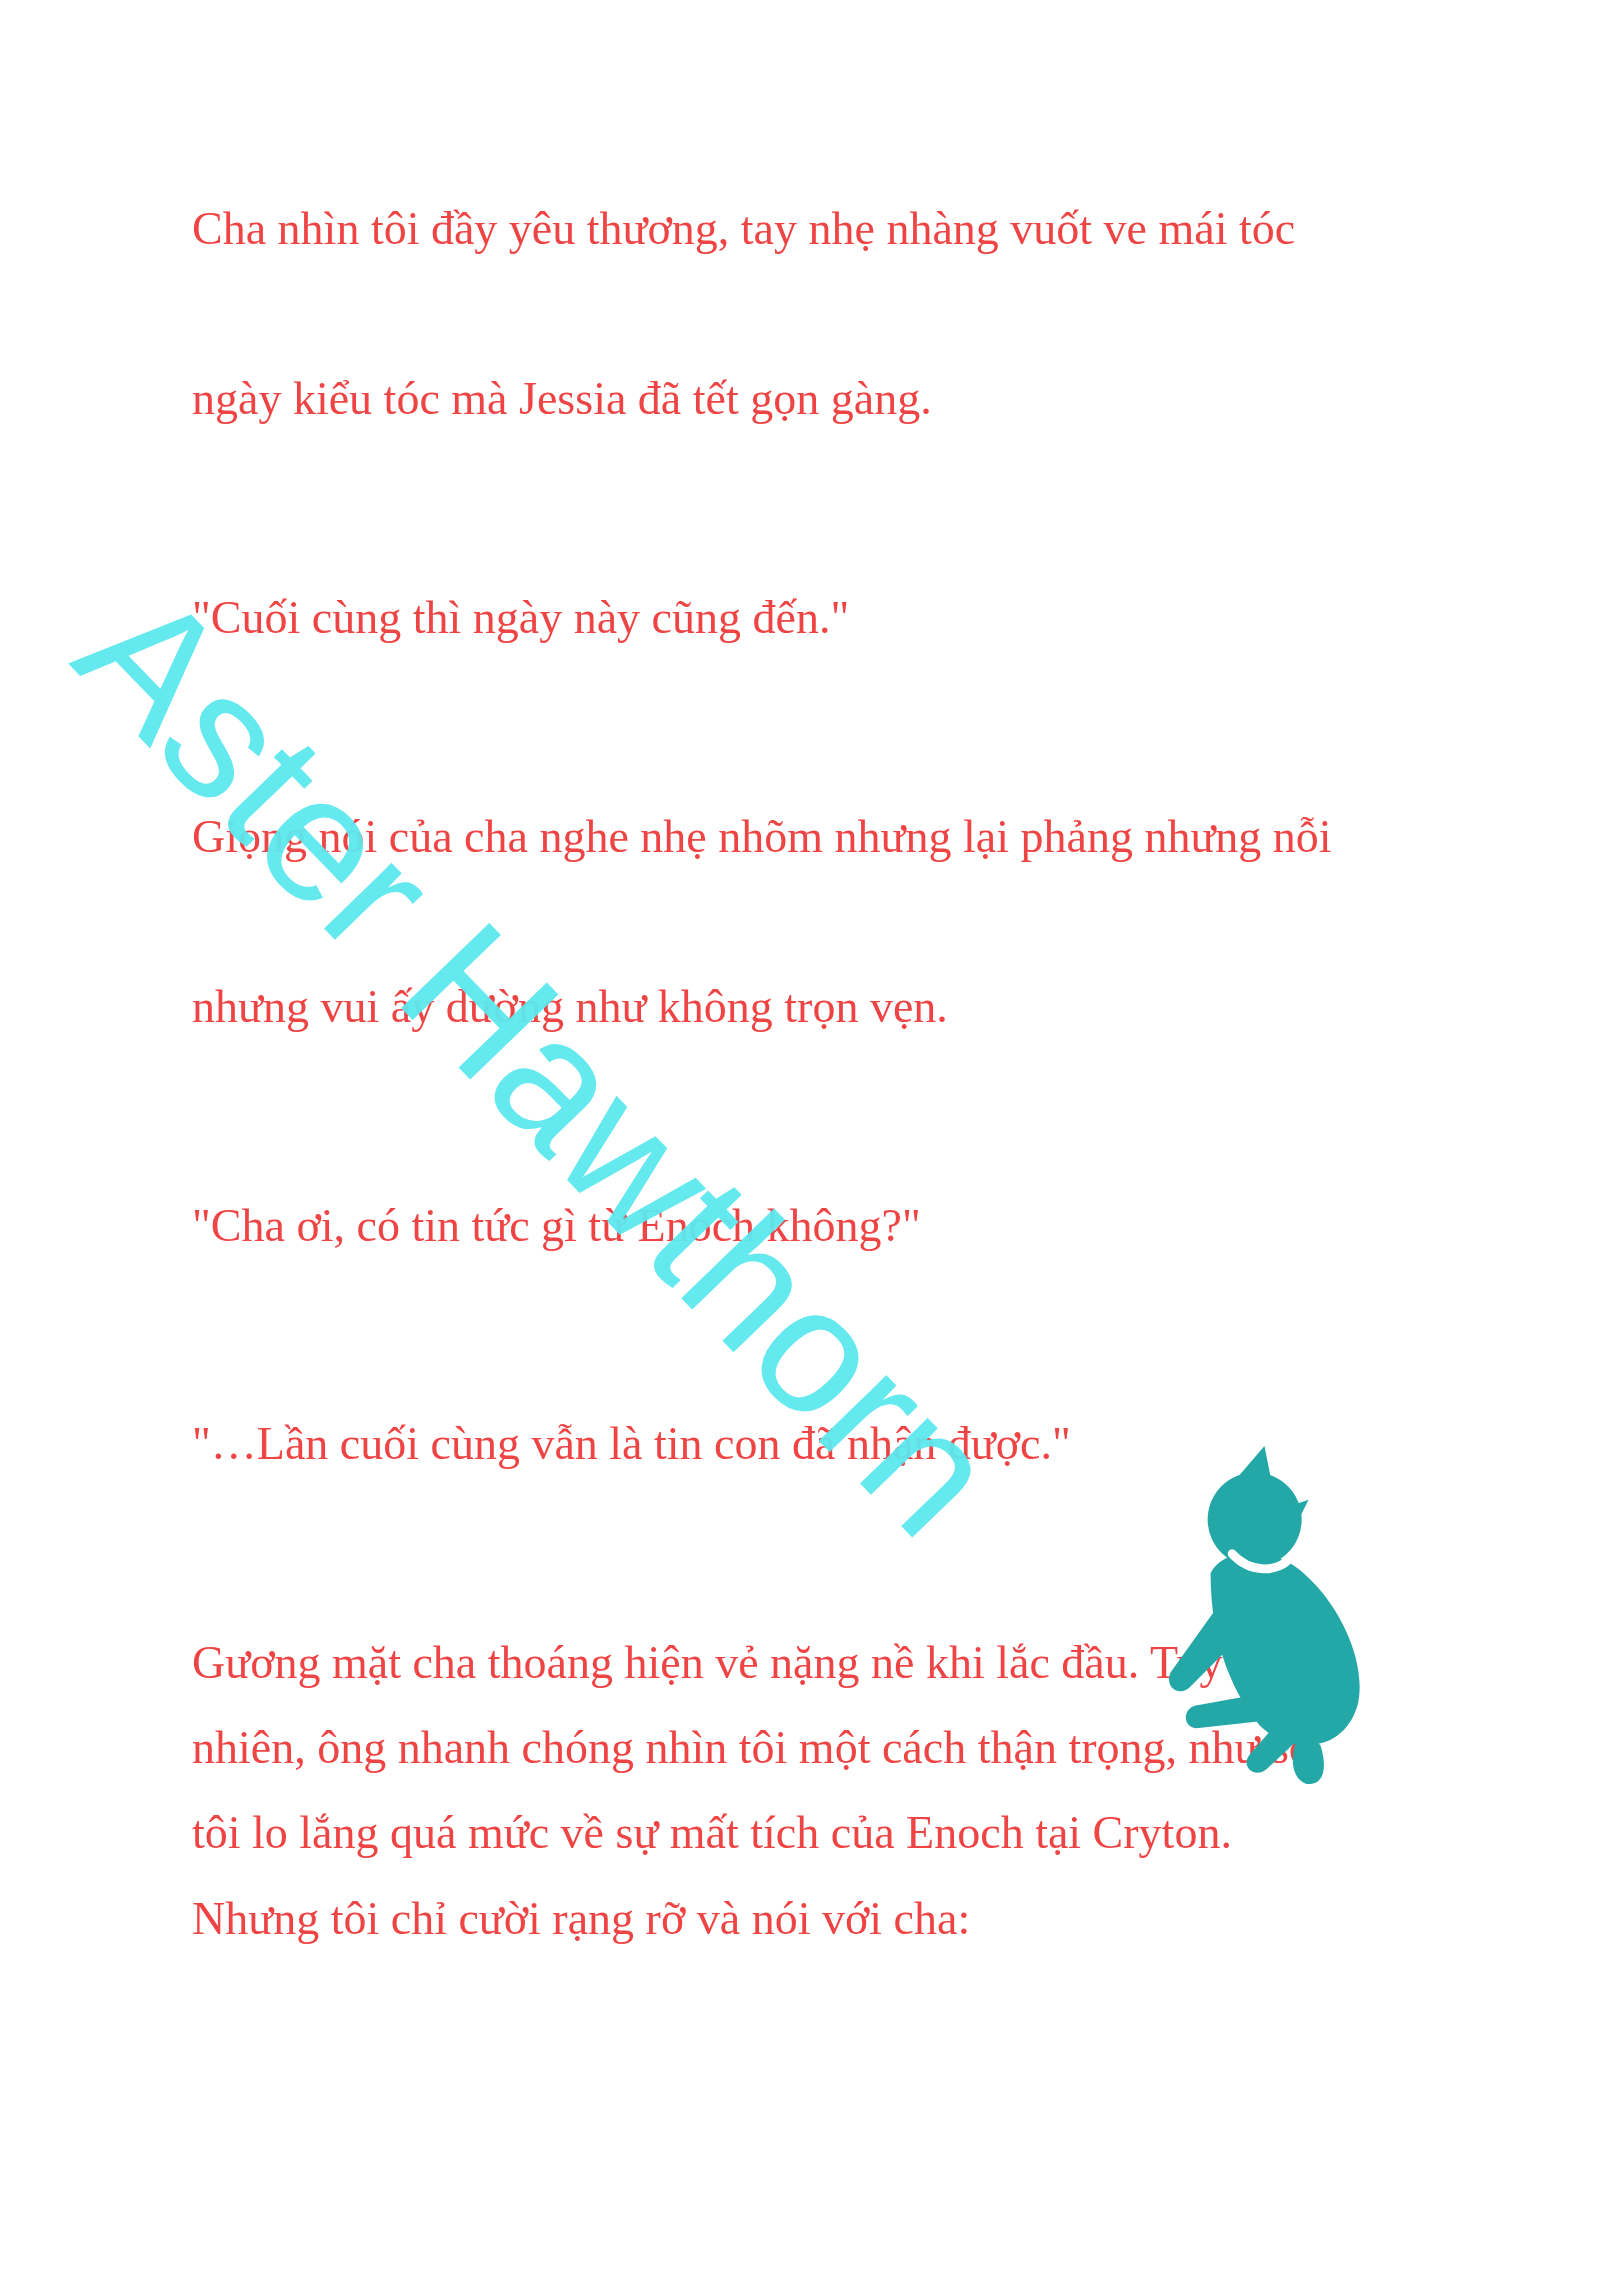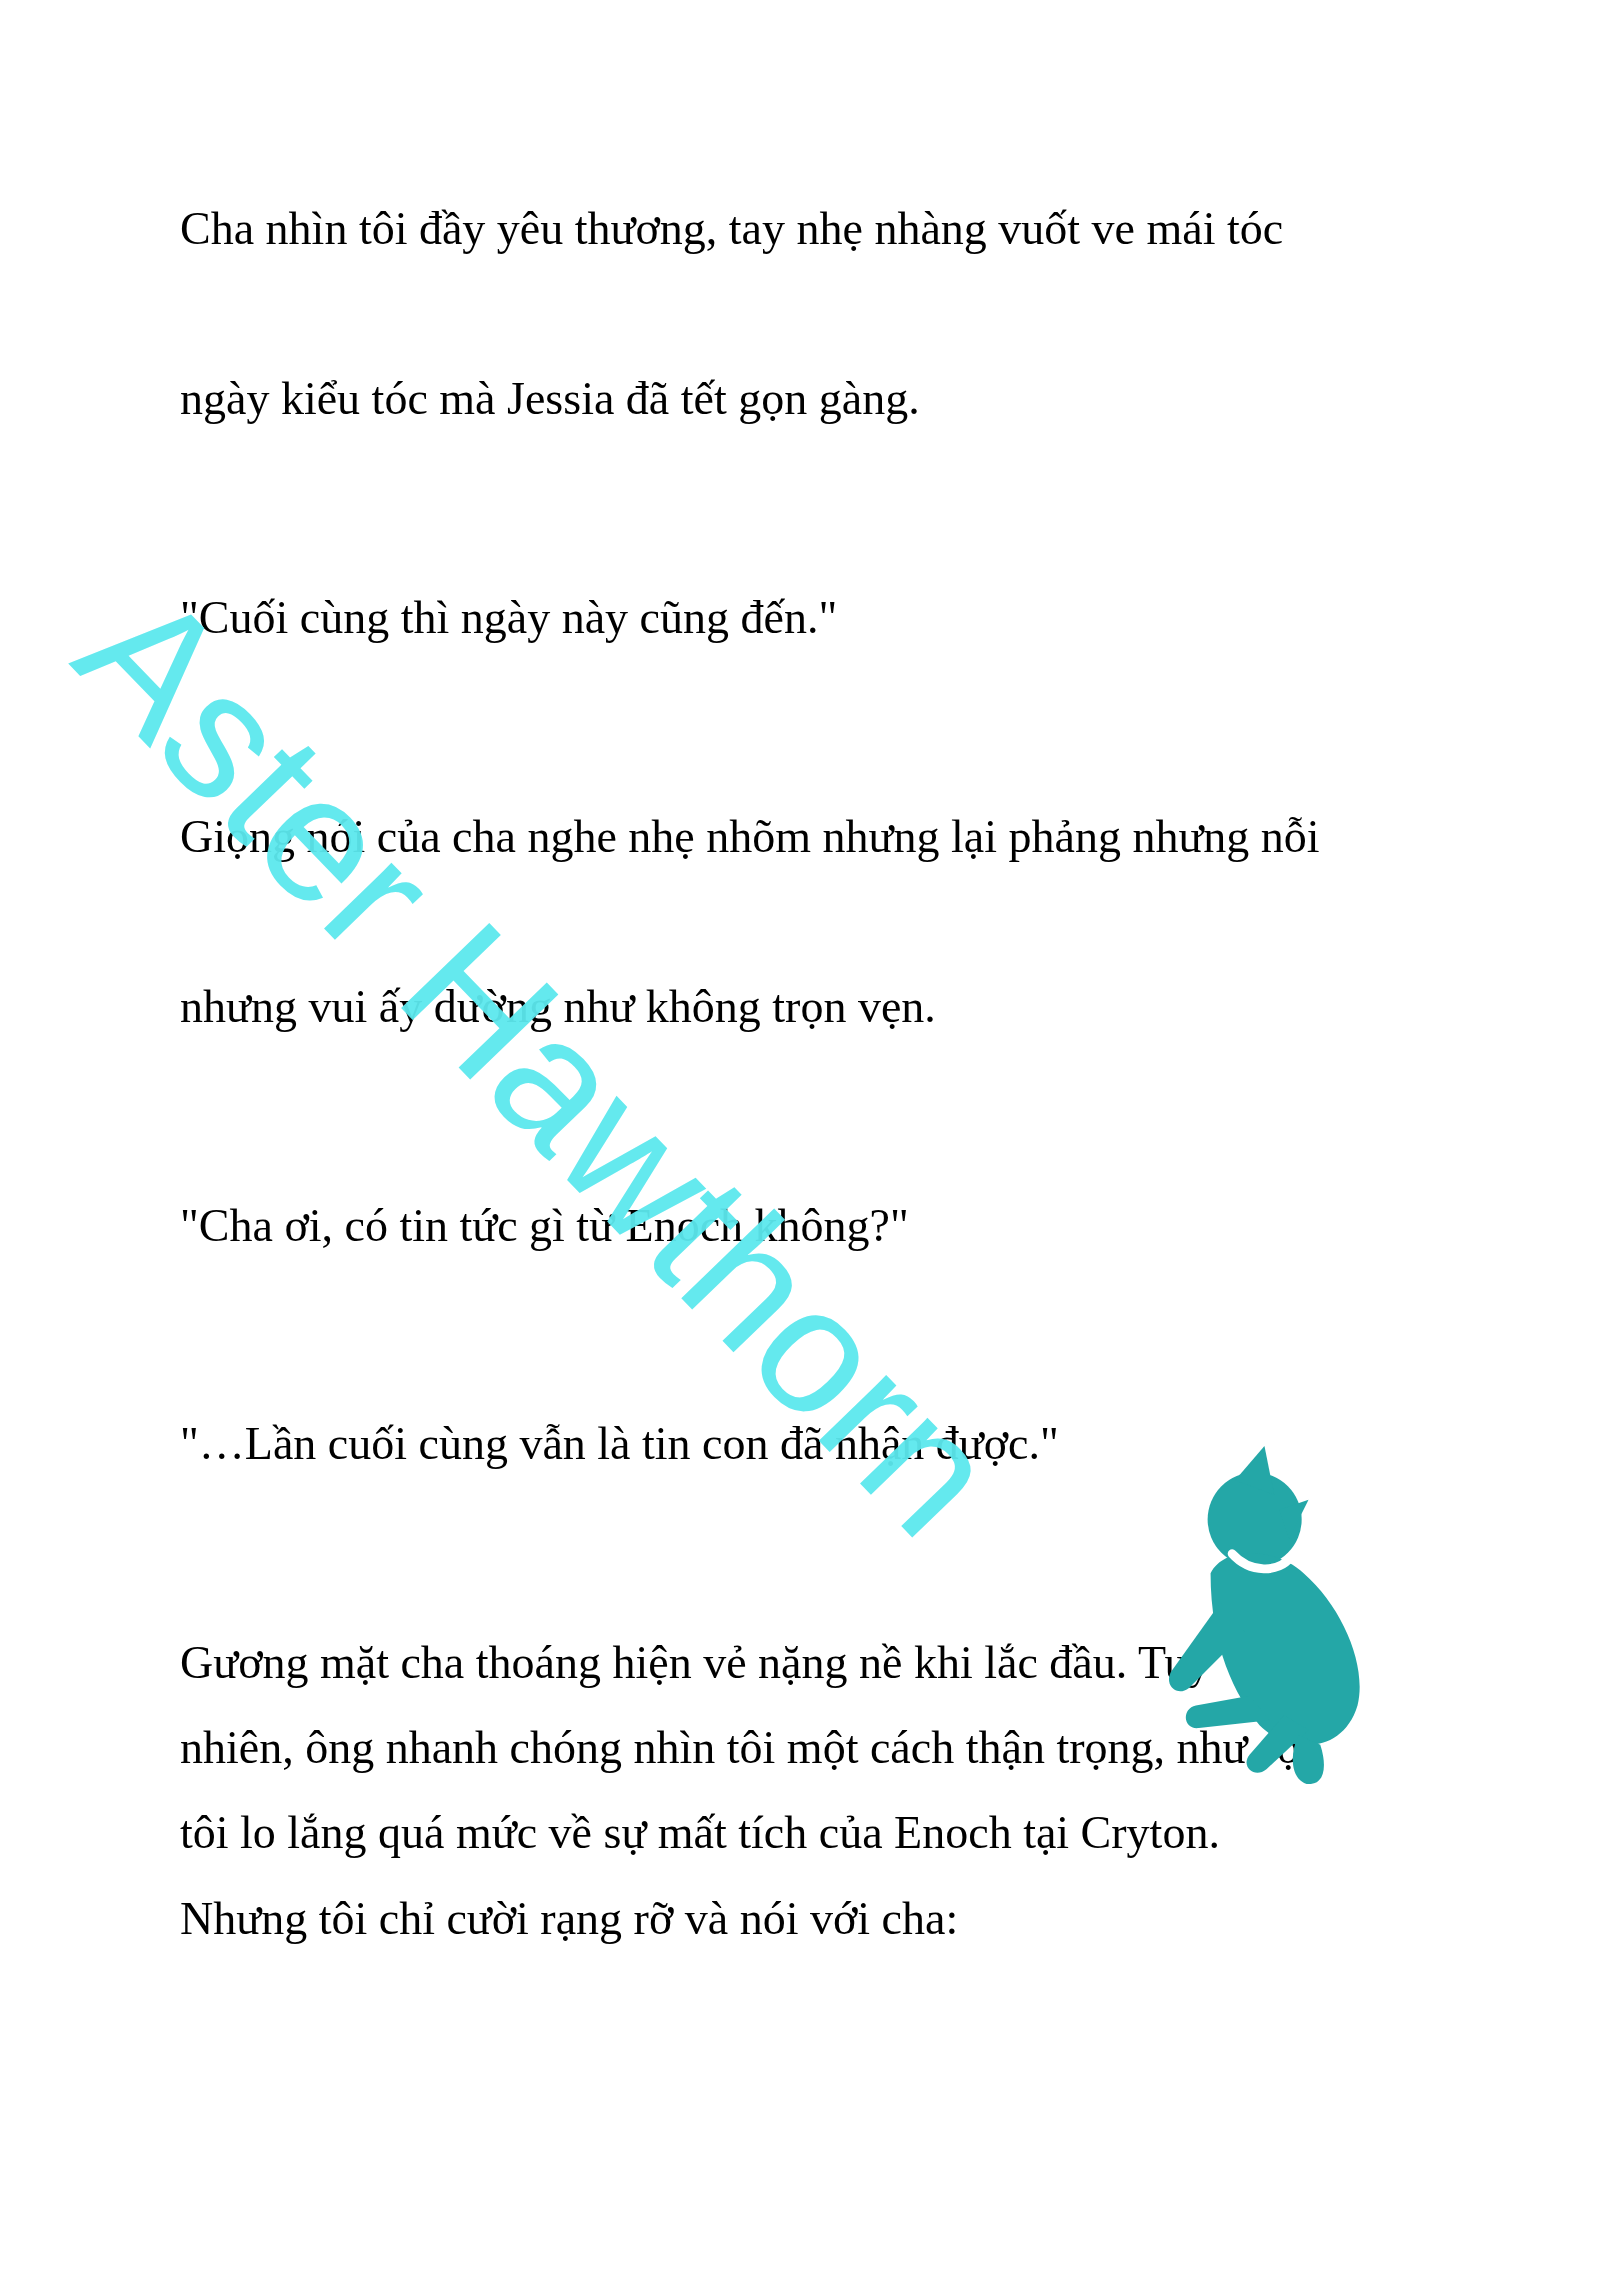--- a/index.html
+++ b/index.html
@@ -1,21 +1,21 @@
 <!DOCTYPE html>
 <html><head>
 <meta charset="utf-8">
 <style>
   html, body { margin: 0; padding: 0; background: #ffffff; }
   body { width: 1621px; height: 2293px; position: relative; overflow: hidden; }
   .page { position: absolute; left: 0; top: 0; width: 1621px; height: 2293px; background: #fff; }
   .line {
-    position: absolute; left: 180px;
+    position: absolute; left: 192px;
     font-family: "Liberation Serif", "DejaVu Serif", serif;
-    font-size: 46px; color: #000000; white-space: nowrap; line-height: 1;
+    font-size: 46px; color: #ef4444; white-space: nowrap; line-height: 1;
   }
   .watermark {
     position: absolute; left: 176px; top: 559px;
     font-family: "Liberation Sans", "DejaVu Sans", sans-serif;
     font-size: 178px; color: #5ce8ee; white-space: nowrap;
     transform-origin: 0 0; transform: rotate(46deg);
     opacity: 0.95; pointer-events: none; line-height: 1;
   }
   .cat { position: absolute; left: 1142px; top: 1441px; width: 240px; height: 343px; }
 </style>

